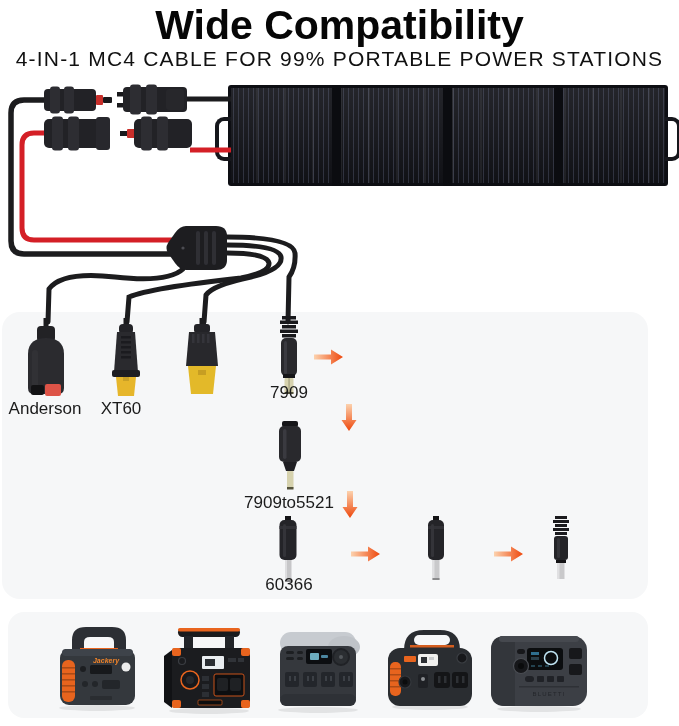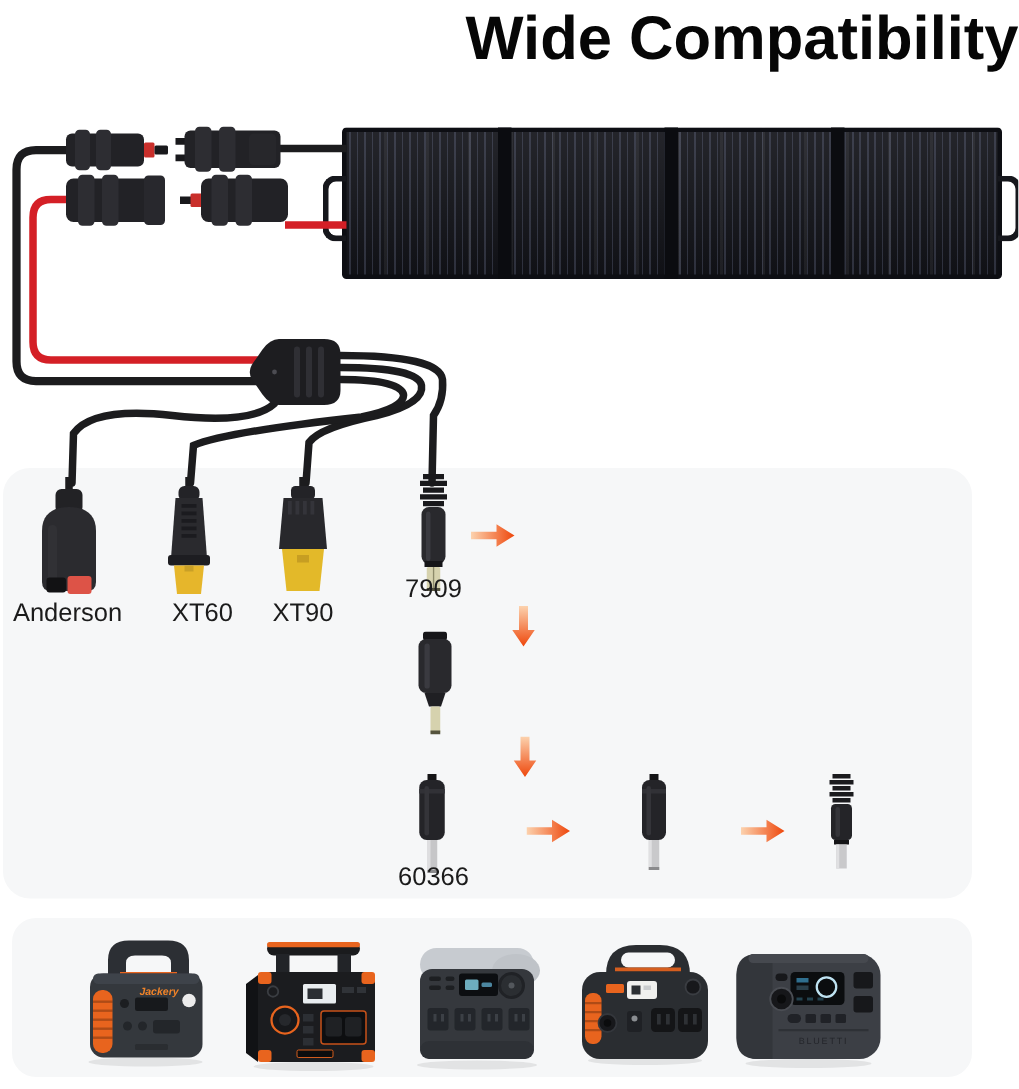--- a/index.html
+++ b/index.html
@@ -1,18 +1,18 @@
 <!DOCTYPE html>
 <html><head>
 <meta charset="utf-8">
 <style>
   html,body{margin:0;padding:0;background:#fff;}
   .page{position:relative;width:679px;height:726px;background:#ffffff;overflow:hidden;
         font-family:"Liberation Sans",sans-serif;}
-  .title{position:absolute;top:2px;left:0;width:679px;text-align:right;
+  .title{position:absolute;top:2px;left:0;width:679px;text-align:center;
          font-size:41px;font-weight:bold;color:#060606;letter-spacing:0px;margin:0;}
   .subtitle{position:absolute;top:47px;left:0;width:679px;text-align:center;
             font-size:21px;color:#111;letter-spacing:1.2px;white-space:nowrap;}
   .card{position:absolute;background:#f6f7f8;border-radius:18px;z-index:1;}
   .card1{left:2px;top:312px;width:646px;height:287px;}
   .card2{left:8px;top:612px;width:640px;height:106px;border-radius:16px;}
   .panel{position:absolute;left:228px;top:85px;width:440px;height:101px;z-index:2;
          background:
            repeating-linear-gradient(90deg, rgba(150,160,200,0.22) 0 1px, transparent 1px 5px),
            repeating-linear-gradient(90deg, rgba(255,255,255,0.06) 0 2px, transparent 2px 28px),
@@ -29,20 +29,21 @@
           font-size:17px;color:#1b1b1b;}
   .arrow{position:absolute;z-index:4;}
   .station{position:absolute;z-index:2;}
 </style>
 </head>
 <body>
 
 <div class="page">
 
   <h1 class="title">Wide Compatibility</h1>
+  <div class="subtitle">4-IN-1 MC4 CABLE FOR 99% PORTABLE POWER STATIONS</div>
 
   <div class="card card1"></div>
   <div class="card card2"></div>
 
   <div class="panel">
     <div class="fold" style="left:104px"></div>
     <div class="fold" style="left:215px"></div>
     <div class="fold" style="left:326px"></div>
     <div class="handle left"></div>
     <div class="handle right"></div>
@@ -211,23 +212,23 @@
     <path d="M5,0 L11,0 L11,16 L15.5,16 L8,27 L0.5,16 L5,16 Z" fill="url(#agradv)"></path>
   </svg>
   <svg class="arrow" style="left:351px;top:546px" width="30" height="16" viewBox="0 0 30 16">
     <path d="M0,5.5 L17,5.5 L17,0.5 L29,8 L17,15.5 L17,10.5 L0,10.5 Z" fill="url(#agrad)"></path>
   </svg>
   <svg class="arrow" style="left:494px;top:546px" width="30" height="16" viewBox="0 0 30 16">
     <path d="M0,5.5 L17,5.5 L17,0.5 L29,8 L17,15.5 L17,10.5 L0,10.5 Z" fill="url(#agrad)"></path>
   </svg>
 
   <div class="clabel" style="left:-10px;top:399px">Anderson</div>
-  <div class="clabel" style="left:80px;top:399px">XT60</div>
-  <div class="clabel" style="left:147px;top:399px">XT90</div>
+  <div class="clabel" style="left:66px;top:399px">XT60</div>
   <div class="clabel" style="left:234px;top:383px">7909</div>
+  <div class="clabel" style="left:234px;top:493px">7909to5521</div>
   <div class="clabel" style="left:234px;top:575px">60366</div>
 
   <svg class="station" style="left:50px;top:620px" width="95" height="92" viewBox="0 0 95 92">
     <ellipse cx="47" cy="88" rx="38" ry="3" fill="rgba(0,0,0,0.08)"></ellipse>
     <path d="M22,30 L22,20 Q22,7 36,7 L62,7 Q76,7 76,20 L76,30 L64,30 L64,22 Q64,17 58,17 L40,17 Q34,17 34,22 L34,30 Z" fill="#2c2f34"></path>
     <rect x="30" y="28" width="38" height="3.5" fill="#e8641e"></rect>
     <rect x="10" y="29" width="75" height="56" rx="9" fill="#34383d"></rect>
     <rect x="12" y="29" width="71" height="7" rx="3.5" fill="#3e434a"></rect>
     <rect x="12" y="40" width="13" height="42" rx="6" fill="#e8641e"></rect>
     <rect x="12" y="47" width="13" height="1.6" fill="rgba(0,0,0,0.25)"></rect>

